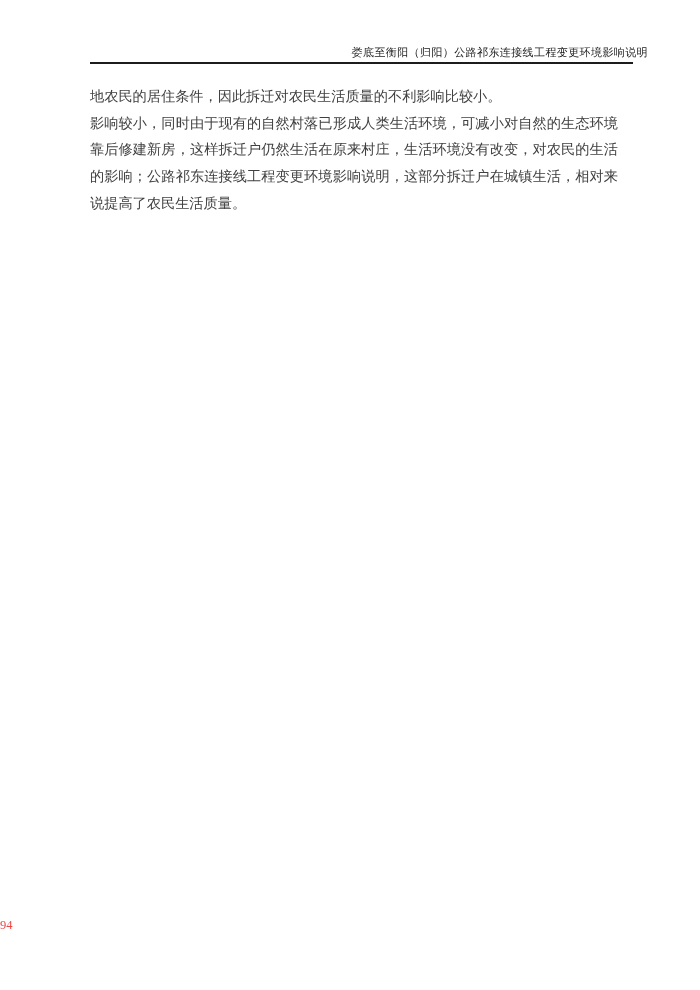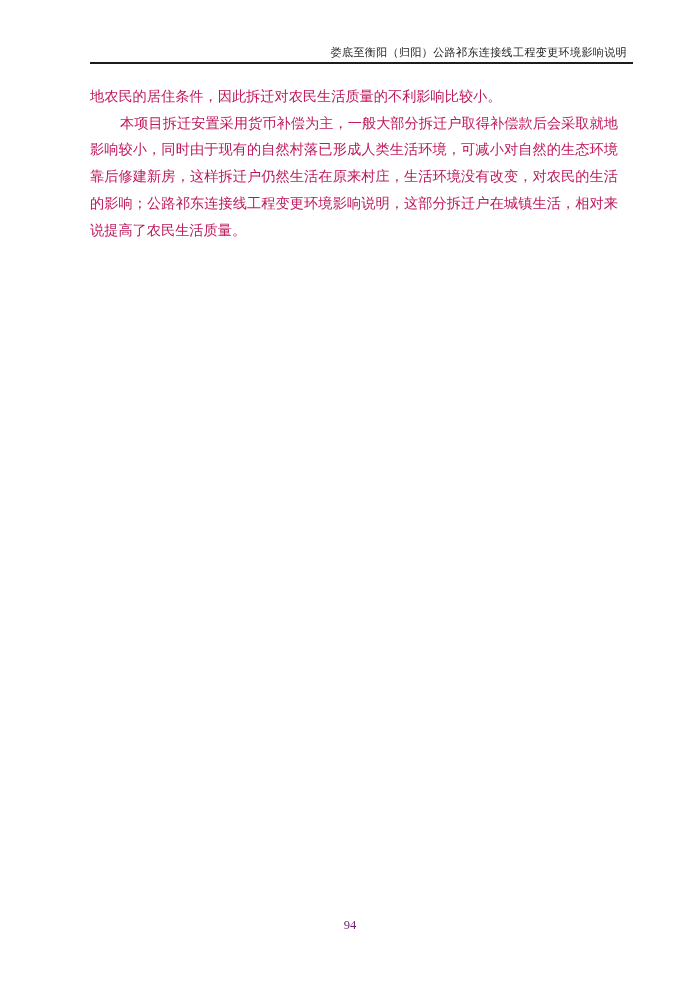--- a/index.html
+++ b/index.html
@@ -13,21 +13,21 @@
     height: 990px;
     background: #ffffff;
     overflow: hidden;
     font-family: "Liberation Serif", "DejaVu Serif", serif;
     color: #1c1c1c;
   }
   
   .header-title {
     position: absolute;
     top: 45px;
-    right: 73px;
+    right: 52px;
     font-size: 11px;
     letter-spacing: 0.4px;
     white-space: nowrap;
     color: #1c1c1c;
   }
   .header-rule {
     position: absolute;
     top: 62px;
     left: 90px;
     width: 543px;
@@ -35,58 +35,57 @@
     background: #1c1c1c;
   }
   
   .doc-body {
     position: absolute;
     top: 83px;
     left: 90px;
     width: 528px;
     font-size: 14.2px;
     line-height: 26.7px;
-    color: #be185d;
+    color: #404040;
   }
   .text-line {
     text-align: justify;
     text-align-last: justify;
     white-space: nowrap-off;
   }
   .text-line.para-end {
     text-align: left;
     text-align-last: left;
   }
   .text-line.indent {
     text-indent: 30px;
   }
   
   .footer-area {
     position: absolute;
     top: 918px;
     left: 0;
     width: 700px;
-    text-align: center;
+    text-align: left;
     font-size: 12.5px;
-    color: #701a75;
+    color: #ef4444;
   }
 </style>
 </head>
 <body>
 
 <div class="page">
 
   <header>
     <div class="header-title">娄底至衡阳（归阳）公路祁东连接线工程变更环境影响说明</div>
     <div class="header-rule"></div>
   </header>
 
   <main class="doc-body">
     <div class="text-line para-end">地农民的居住条件，因此拆迁对农民生活质量的不利影响比较小。</div>
-    <div class="text-line indent">本项目拆迁安置采用货币补偿为主，一般大部分拆迁户取得补偿款后会采取就地</div>
     <div class="text-line">影响较小，同时由于现有的自然村落已形成人类生活环境，可减小对自然的生态环境</div>
     <div class="text-line">靠后修建新房，这样拆迁户仍然生活在原来村庄，生活环境没有改变，对农民的生活</div>
     <div class="text-line">的影响；公路祁东连接线工程变更环境影响说明，这部分拆迁户在城镇生活，相对来</div>
     <div class="text-line para-end">说提高了农民生活质量。</div>
   </main>
 
   <footer class="footer-area">
     <span>94</span>
   </footer>
 

